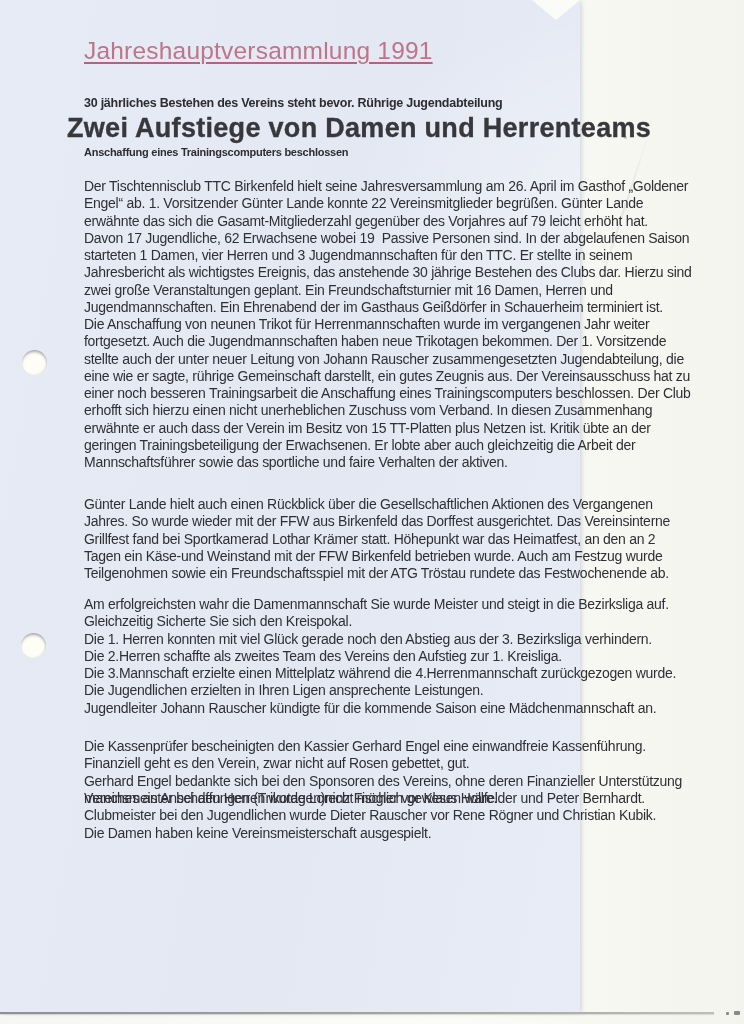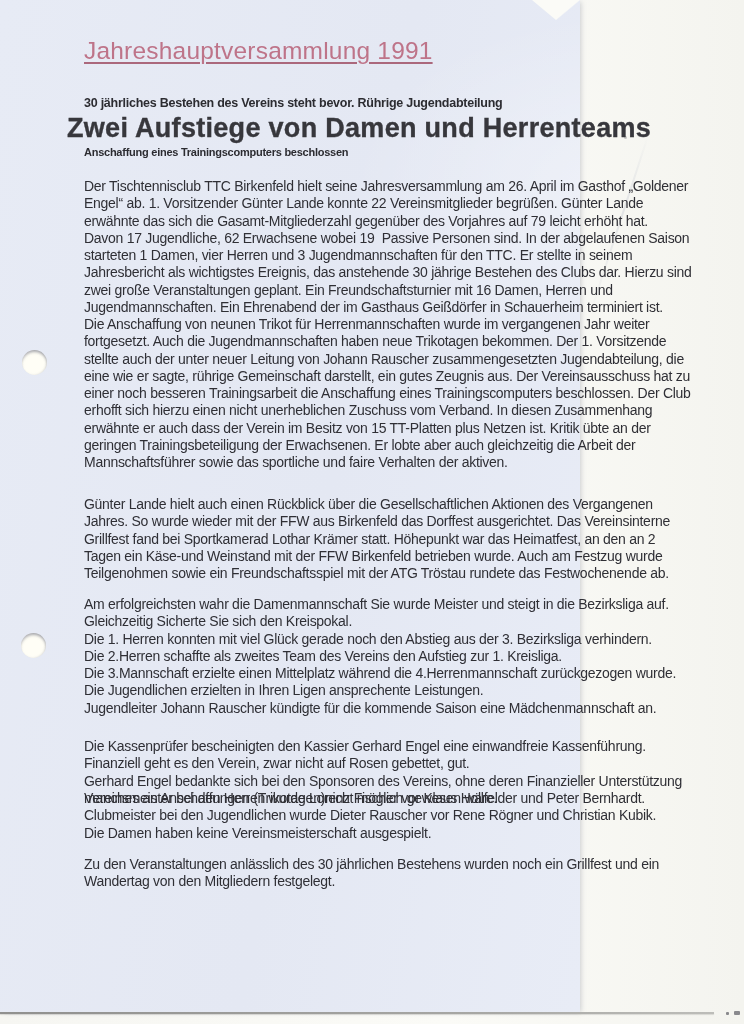--- a/index.html
+++ b/index.html
@@ -168,22 +168,20 @@
 Die 3.Mannschaft erzielte einen Mittelplatz während die 4.Herrenmannschaft zurückgezogen wurde.
 Die Jugendlichen erzielten in Ihren Ligen ansprechente Leistungen.
 Jugendleiter Johann Rauscher kündigte für die kommende Saison eine Mädchenmannschaft an.</div>
     <div class="para p4">Die Kassenprüfer bescheinigten den Kassier Gerhard Engel eine einwandfreie Kassenführung.
 Finanziell geht es den Verein, zwar nicht auf Rosen gebettet, gut.
 Gerhard Engel bedankte sich bei den Sponsoren des Vereins, ohne deren Finanzieller Unterstützung
 manches an Anschaffungen (Trikotagen)nicht möglich gewesen wäre.</div>
     <div class="para p5">Vereinsmeister bei den Herren wurde Lorenz Fischer vor Klaus Hollfelder und Peter Bernhardt.
 Clubmeister bei den Jugendlichen wurde Dieter Rauscher vor Rene Rögner und Christian Kubik.
 Die Damen haben keine Vereinsmeisterschaft ausgespielt.</div>
-    <div class="para p6">Zu den Veranstaltungen anlässlich des 30 jährlichen Bestehens wurden noch ein Grillfest und ein
-Wandertag von den Mitgliedern festgelegt.</div>
 
     <div class="hole h1"></div>
     <div class="hole h2"></div>
   </div>
 
   <div class="bottom-edge"></div>
   <div class="speck s1"></div>
   <div class="speck s2"></div>
   <div class="speck s3"></div>
 </div>

